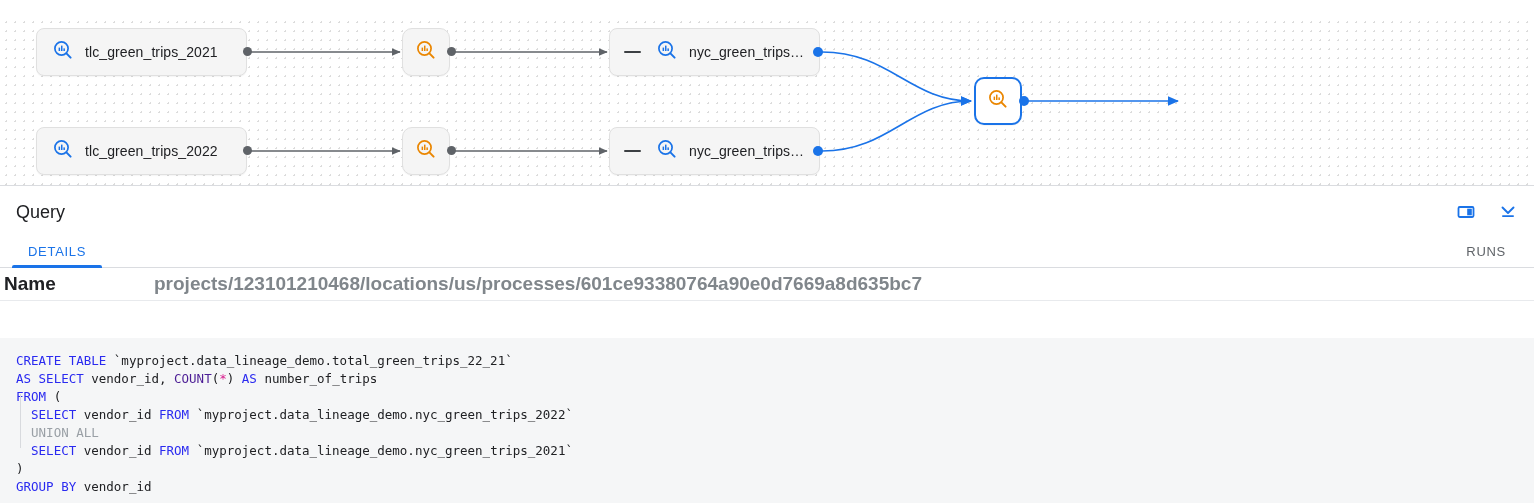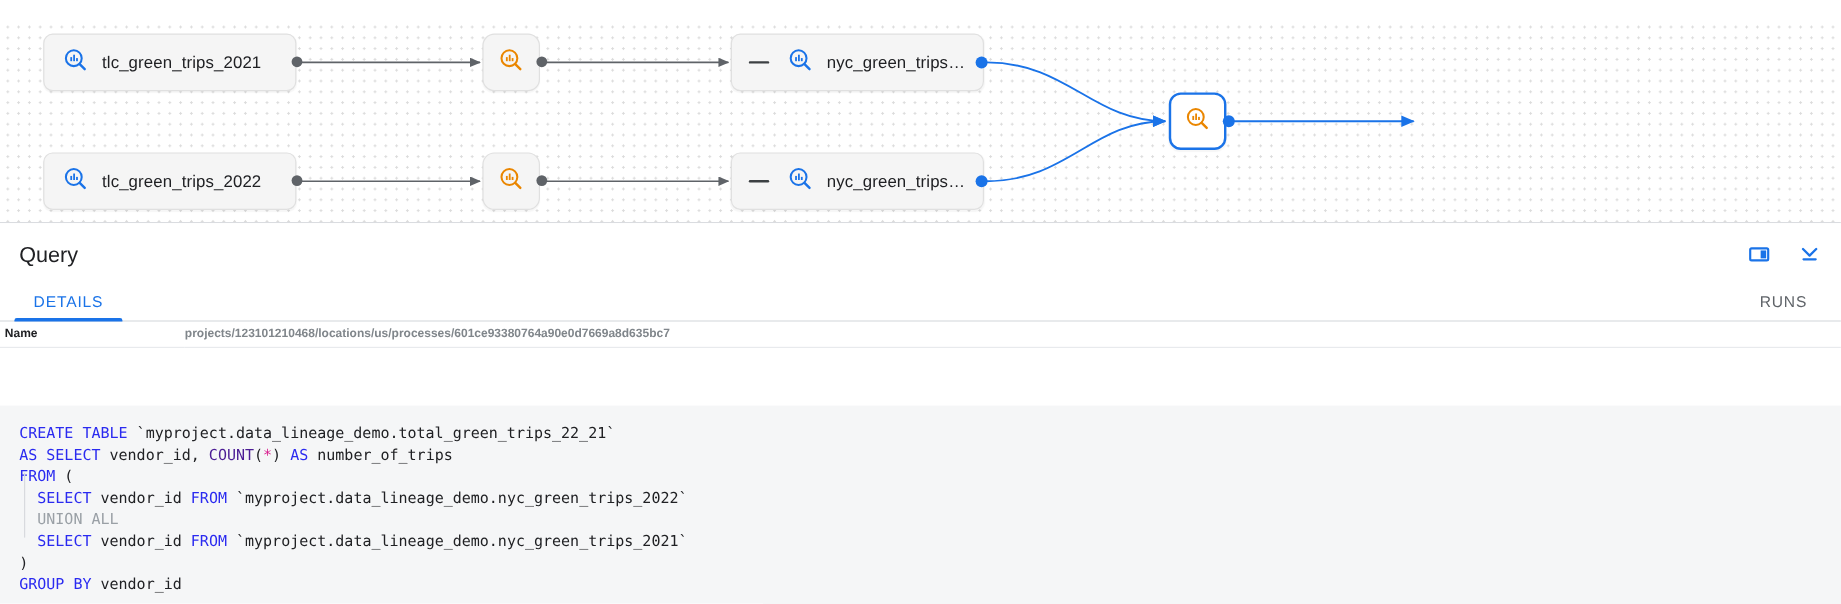--- a/index.html
+++ b/index.html
@@ -80,21 +80,21 @@
     padding:0 16px 8px 16px;cursor:pointer;position:relative;
   }
   .tab.active{color:#1a73e8;}
   .tab.active:after{
     content:"";position:absolute;left:0;right:0;bottom:-1px;height:3px;
     background:#1a73e8;border-radius:2px 2px 0 0;
   }
 
   .kv-table{width:100%;border-collapse:collapse;}
   .kv-table tr{border-bottom:1px solid #e8eaed;}
-  .kv-table td{padding:5px 0;font-size:10px;vertical-align:middle;}
+  .kv-table td{padding:5px 0;font-size:19px;vertical-align:middle;}
   .kv-key{width:150px;padding-left:4px !important;color:#202124;font-weight:700;}
   .kv-val{color:#80868b;font-weight:700;}
 
   
   .code-wrap{
     position:absolute;left:0;top:152px;width:1534px;height:165px;
     background:#f5f6f7;box-sizing:border-box;padding:14px 0 0 0;
     overflow:hidden;
   }
   pre.code{

